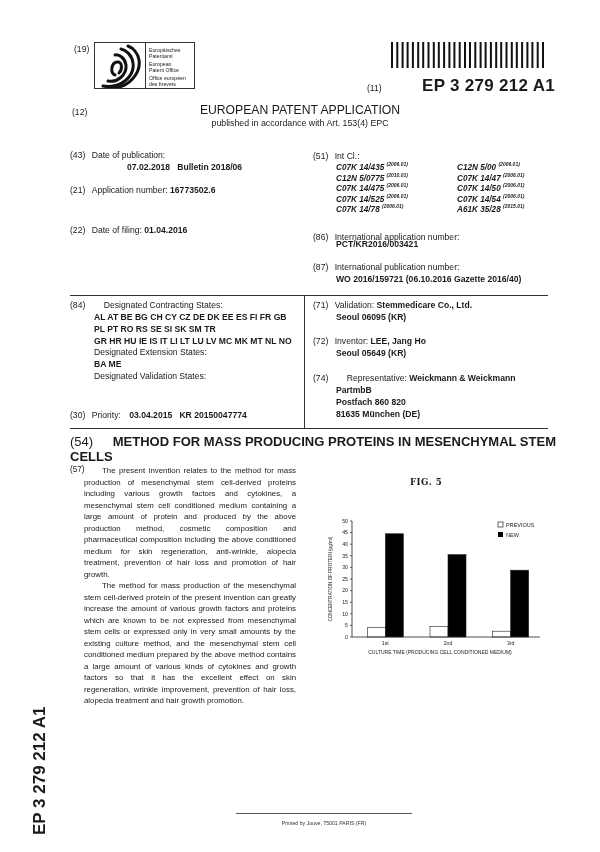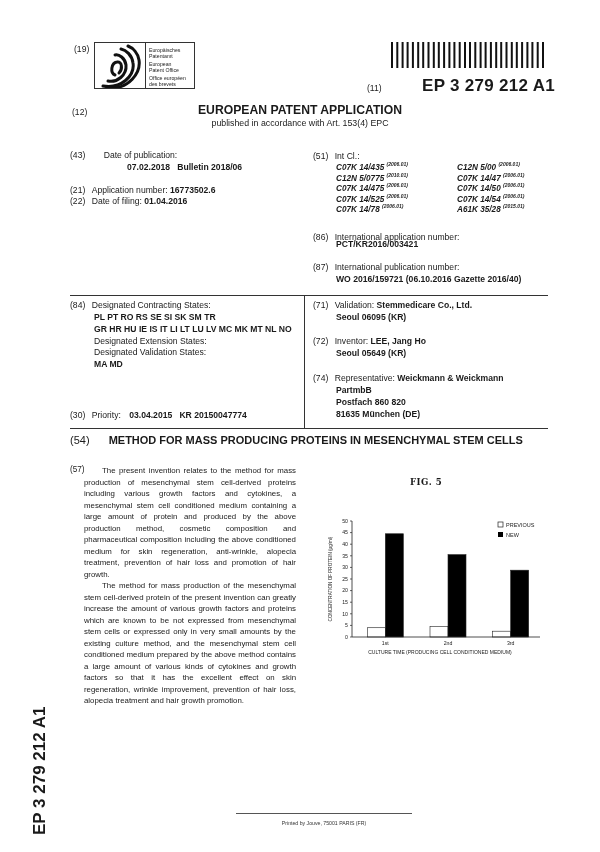--- a/index.html
+++ b/index.html
@@ -9,21 +9,21 @@
   .lbl { font-size:8.6px; }
   .b { font-weight:bold; }
   .num { font-size:8.6px; color:#222; }
   
   #logo-box { left:94px; top:42px; width:101px; height:47px; border:1px solid #333; box-sizing:border-box; }
   #logo-div { position:absolute; left:50px; top:0; width:1px; height:100%; background:#333; }
   #logo-text { position:absolute; left:54px; top:4px; font-size:5.2px; line-height:6px; color:#222; }
   #logo-text div { margin-bottom:2px; }
   #barcode { left:391px; top:42px; width:154px; height:26px; }
   #pubno { left:422px; top:76px; font-size:17px; font-weight:bold; letter-spacing:0.3px; }
-  #title-main { left:0; width:600px; top:103px; text-align:center; font-size:12.2px; font-weight:bold; }
+  #title-main { left:0; width:600px; top:103px; text-align:center; font-size:12.2px; font-weight:normal; }
   #title-sub { left:0; width:600px; top:118px; text-align:center; font-size:8.8px; }
   .hline { position:absolute; height:1px; background:#333; }
   .vline { position:absolute; width:1px; background:#333; }
   .cls-row { display:flex; font-size:8.2px; font-style:italic; font-weight:bold; height:10.6px; }
   .cls-row sup { font-size:5px; font-style:italic; font-weight:bold; vertical-align:4px; }
   .cls-col { width:121px; }
   #abstract { left:84px; top:465px; width:212px; font-size:7.85px; line-height:11.5px; text-align:justify; color:#1a1a1a; }
   #abstract p { margin:0; text-indent:18px; }
   #abstract p.first { text-indent:0; }
   #footer-line { left:236px; top:813px; width:176px; height:1px; background:#555; }
@@ -87,31 +87,31 @@
 
 <div class="abs num" style="left:367px;top:83px;">(11)</div>
 <div class="abs" id="pubno">EP 3 279 212 A1</div>
 
 <div class="abs num" style="left:72px;top:107px;">(12)</div>
 <div class="abs" id="title-main">EUROPEAN PATENT APPLICATION</div>
 <div class="abs" id="title-sub">published in accordance with Art. 153(4) EPC</div>
 
 <div class="abs lbl" style="left:70px;top:150px;">
   <span>(43)</span>
-  <span style="margin-left:16px">Date of publication:</span>
+  <span style="margin-left:4px">Date of publication:</span>
 </div>
 <div class="abs lbl b" style="left:94px;top:162px;white-space:pre;padding-left:33px;">07.02.2018   Bulletin 2018/06</div>
 
 <div class="abs lbl" style="left:70px;top:185px;">
   <span>(21)</span>
   <span style="margin-left:4px">Application number:</span>
   <span class="b">16773502.6</span>
 </div>
 
-<div class="abs lbl" style="left:70px;top:196px;">
+<div class="abs lbl" style="left:70px;top:225px;">
   <span>(22)</span>
   <span style="margin-left:4px">Date of filing:</span>
   <span class="b">01.04.2016</span>
 </div>
 
 <div class="abs lbl" style="left:313px;top:151px;">
   <span>(51)</span>
   <span style="margin-left:4px">Int Cl.:</span>
 </div>
 <div class="abs" style="left:336px;top:161px;">
@@ -148,28 +148,29 @@
   <span style="margin-left:4px">International publication number:</span>
 </div>
 <div class="abs lbl b" style="left:336px;top:274px;">WO 2016/159721 (06.10.2016 Gazette 2016/40)</div>
 
 <div class="hline" style="left:70px;top:295px;width:478px;"></div>
 <div class="vline" style="left:304px;top:295px;height:134px;"></div>
 <div class="hline" style="left:70px;top:428px;width:478px;"></div>
 
 <div class="abs lbl" style="left:70px;top:300px;">
   <span>(84)</span>
-  <span style="margin-left:4px">Designated Contracting States:</span>
+  <span style="margin-left:16px">Designated Contracting States:</span>
 </div>
 <div class="abs lbl b" style="left:94px;top:312px;line-height:11.8px;">
+  <div>AL AT BE BG CH CY CZ DE DK EE ES FI FR GB</div>
   <div>PL PT RO RS SE SI SK SM TR</div>
   <div>GR HR HU IE IS IT LI LT LU LV MC MK MT NL NO</div>
   <div style="font-weight:normal">Designated Extension States:</div>
+  <div>BA ME</div>
   <div style="font-weight:normal">Designated Validation States:</div>
-  <div>MA MD</div>
 </div>
 
 <div class="abs lbl" style="left:70px;top:410px;">
   <span>(30)</span>
   <span style="margin-left:4px">Priority:</span>
   <span class="b" style="margin-left:6px;white-space:pre;">03.04.2015   KR 20150047774</span>
 </div>
 
 <div class="abs lbl" style="left:313px;top:300px;line-height:11.8px;">
   <span>(71)</span>
@@ -180,30 +181,30 @@
 
 <div class="abs lbl" style="left:313px;top:336px;">
   <span>(72)</span>
   <span style="margin-left:4px">Inventor:</span>
   <span class="b">LEE, Jang Ho</span>
 </div>
 <div class="abs lbl b" style="left:336px;top:348px;">Seoul 05649 (KR)</div>
 
 <div class="abs lbl" style="left:313px;top:373px;">
   <span>(74)</span>
-  <span style="margin-left:4px">Representative:</span>
+  <span style="margin-left:16px">Representative:</span>
   <span class="b">Weickmann &amp; Weickmann</span>
 </div>
 <div class="abs lbl b" style="left:336px;top:385px;line-height:11.8px;">
   <div>PartmbB</div>
   <div>Postfach 860 820</div>
   <div>81635 München (DE)</div>
 </div>
 
-<div class="abs" style="left:70px;top:434px;font-size:11px;text-align:center;">
+<div class="abs" style="left:70px;top:434px;font-size:13px;">
   <span>(54)</span>
   <span class="b" style="margin-left:16px;">METHOD FOR MASS PRODUCING PROTEINS IN MESENCHYMAL STEM CELLS</span>
 </div>
 
 <div class="abs num" style="left:70px;top:465px;font-size:8.2px;">(57)</div>
 <div class="abs" id="abstract">
   <p class="first" style="text-indent:18px">The present invention relates to the method for mass production of mesenchymal stem cell-derived proteins including various growth factors and cytokines, a mesenchymal stem cell conditioned medium containing a large amount of protein and produced by the above production method, cosmetic composition and pharmaceutical composition including the above conditioned medium for skin regeneration, anti-wrinkle, alopecia treatment, prevention of hair loss and promotion of hair growth.</p>
   <p>The method for mass production of the mesenchymal stem cell-derived protein of the present invention can greatly increase the amount of various growth factors and proteins which are known to be not expressed from mesenchymal stem cells or expressed only in very small amounts by the existing culture method, and the mesenchymal stem cell conditioned medium prepared by the above method contains a large amount of various kinds of cytokines and growth factors so that it has the excellent effect on skin regeneration, wrinkle improvement, prevention of hair loss, alopecia treatment and hair growth promotion.</p>
 </div>
 

